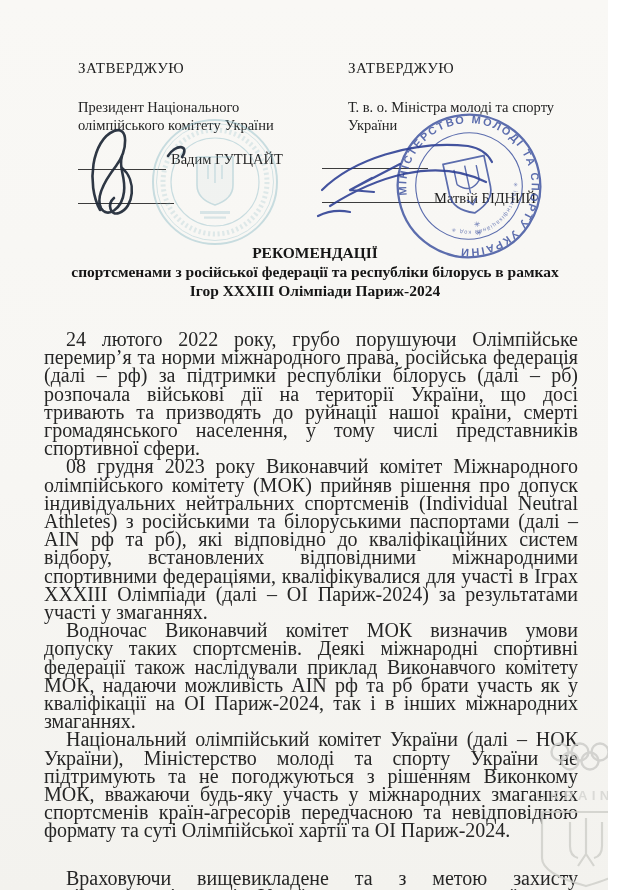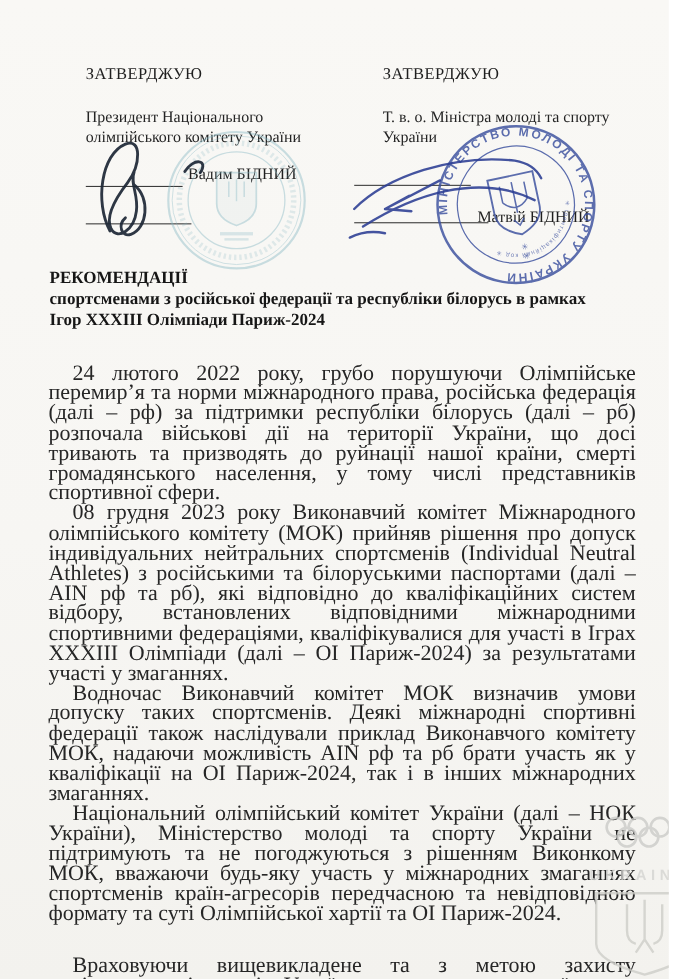--- a/index.html
+++ b/index.html
@@ -8,40 +8,40 @@
     position:relative; width:608px; height:890px; overflow:hidden;
     background: linear-gradient(180deg,#f9f8f5 0%,#f7f6f3 55%,#f3f2ee 100%);
     font-family:"Liberation Serif", serif; color:#272727;
   }
   .abs { position:absolute; }
   .approval-label { font-size:15px; letter-spacing:.4px; color:#1f1f1f; }
   .approval-role  { font-size:14.5px; line-height:18px; color:#242424; }
   .approver-name  { font-size:14.5px; color:#1f1f1f; white-space:nowrap; }
   .sigline { height:0; border-bottom:1.4px solid #3c3c3c; }
   .doc-title {
-    position:absolute; left:45px; top:243px; width:540px; 
+    position:absolute; left:45px; top:243px; width:540px; text-align:center;
     font-weight:bold; font-size:15.5px; line-height:19px; color:#161616;
   }
   .doc-body {
     position:absolute; left:44px; top:330px; width:534px;
     font-size:20px; line-height:18.2px; text-align:justify; color:#262626;
   }
   .para { text-indent:22px; }
   .para.gap { margin-top:29px; }
   svg { display:block; }
 </style>
 </head>
 <body>
 
 <div class="page">
 
   <div class="abs approval-label" style="left:78px; top:60px;">ЗАТВЕРДЖУЮ</div>
   <div class="abs approval-role" style="left:78px; top:98px; width:225px;font-family:Liberation Serif, serif;">Президент Національного олімпійського комітету України</div>
   <div class="abs sigline" style="left:78px; top:169px; width:88px;"></div>
-  <div class="abs approver-name" style="left:171px; top:151px;">Вадим БІДНИЙ</div>
+  <div class="abs approver-name" style="left:171px; top:151px;">Вадим ГУТЦАЙТ</div>
   <div class="abs sigline" style="left:78px; top:203px; width:96px;"></div>
 
   <div class="abs approval-label" style="left:348px; top:60px;">ЗАТВЕРДЖУЮ</div>
   <div class="abs approval-role" style="left:348px; top:98px; width:240px;">Т. в. о. Міністра молоді та спорту України</div>
   <div class="abs sigline" style="left:322px; top:168px; width:106px;"></div>
   <div class="abs approver-name" style="left:434px; top:164px;margin-top:26px;">Матвій БІДНИЙ</div>
   <div class="abs sigline" style="left:322px; top:202px; width:122px;"></div>
 
   <div class="abs" style="left:148px; top:115px; opacity:.42;">
     <svg width="135" height="135" viewBox="0 0 135 135">

